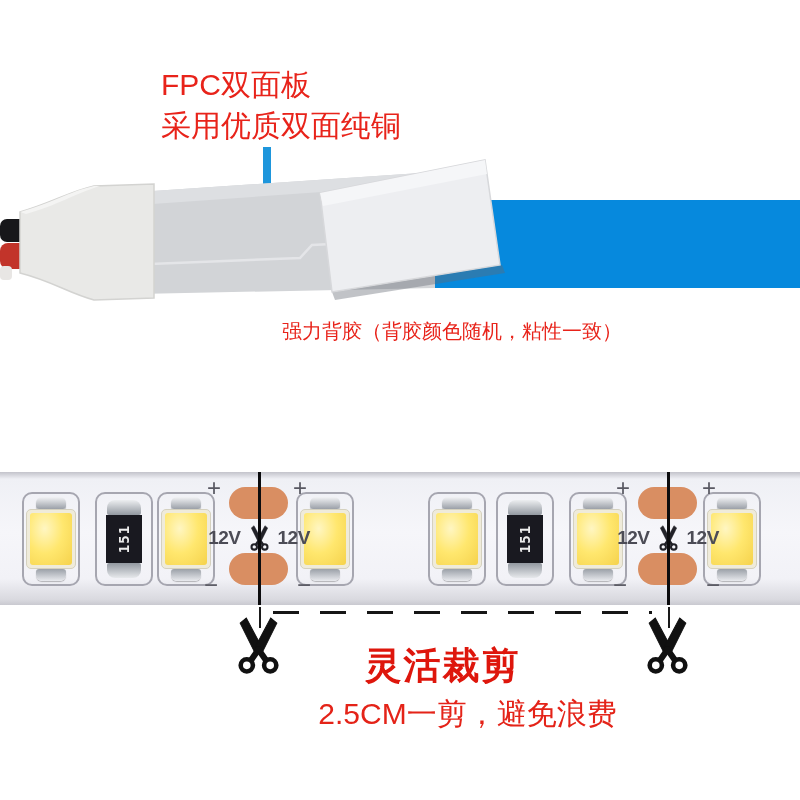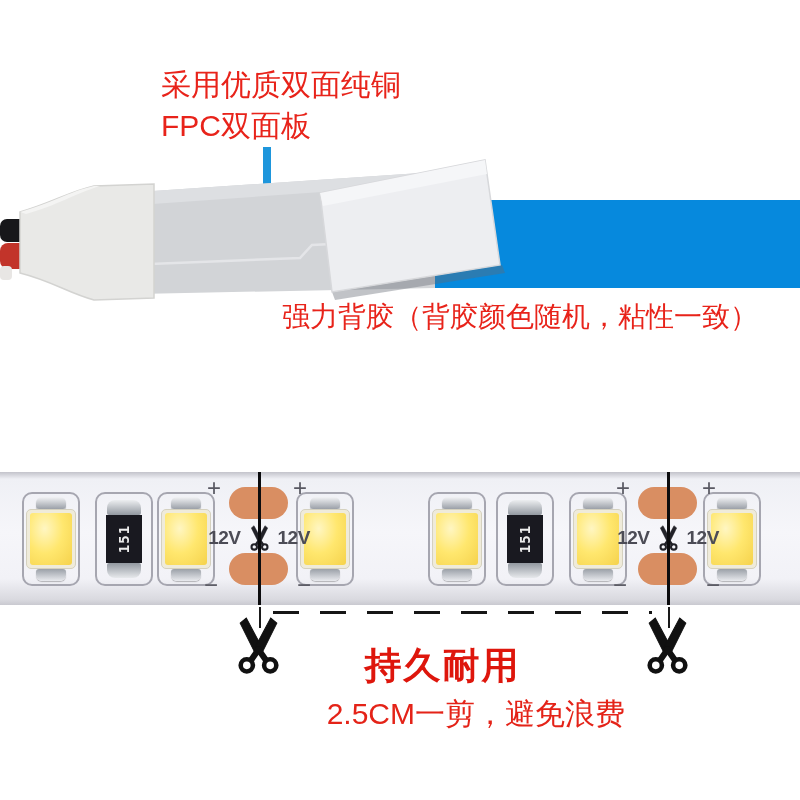--- a/index.html
+++ b/index.html
@@ -6,21 +6,21 @@
   html,body { width:800px; height:800px; background:#ffffff; overflow:hidden;
               font-family:"Liberation Sans", sans-serif; }
   .abs { position:absolute; }
   #stage { position:relative; width:800px; height:800px; background:#fff; }
 
   
   #fpc-note { left:161px; top:64px; font-size:30px; line-height:41px;
               color:#E8231A; font-weight:500; white-space:nowrap; }
 
   
-  #adhesive-note { left:282px; top:297px; font-size:28px; line-height:39px;
+  #adhesive-note { left:282px; top:312px; font-size:20px; line-height:39px;
                    color:#E8231A; font-weight:500; white-space:nowrap; }
 
   
   #strip-photo { left:0; top:140px; }
 
   
   #strip-band { left:0; top:472px; width:800px; height:133px;
     background:linear-gradient(#c3c3cb 0px, #eff0f5 7px, #f6f6fa 45%, #f2f2f7 80%, #d9d9df 96%, #c9c9d0 100%);
     overflow:visible; position:absolute; }
   .silk-box { position:absolute; top:20px; width:58px; height:94px;
@@ -50,21 +50,21 @@
   .cut-line { position:absolute; top:0; width:3px; height:133px; background:#0c0c0e; }
   .cut-ext  { position:absolute; top:135px; width:2px; height:21px; background:#1a1a1a; }
   .dash-line { position:absolute; top:139px; height:3px;
     background:repeating-linear-gradient(90deg,#161616 0 26px, transparent 26px 47px); }
   .scissors-big { position:absolute; top:145px; width:47px; height:57px; }
   .scissors-small { width:21px; height:26px; }
 
   
   #cut-title { left:300px; top:641px; width:285px; text-align:center;
     font-size:37px; font-weight:700; color:#DE160C; letter-spacing:2px; }
-  #cut-sub { left:310px; top:694px; width:315px; text-align:right;
+  #cut-sub { left:310px; top:694px; width:315px; text-align:center;
     font-size:30px; font-weight:500; color:#E42318; white-space:nowrap; }
 </style>
 </head>
 <body>
 
 <div id="stage">
 
   <svg width="0" height="0" style="position:absolute" aria-hidden="true">
     <defs>
       <g id="scissors-shape">
@@ -72,22 +72,22 @@
         <path d="M41,6 L35,1 L19,31 L26,36 Z"></path>
         <path d="M23,32 L16,42" stroke-width="6" stroke-linecap="round"></path>
         <path d="M23,32 L30,42" stroke-width="6" stroke-linecap="round"></path>
         <circle cx="11.5" cy="47.5" r="6" fill="none" stroke-width="4.5"></circle>
         <circle cx="34.5" cy="47.5" r="6" fill="none" stroke-width="4.5"></circle>
       </g>
     </defs>
   </svg>
 
   <div id="fpc-note" class="abs">
+    <div>FPC双面板</div>
     <div>采用优质双面纯铜</div>
-    <div>FPC双面板</div>
   </div>
 
   <svg class="abs" style="left:241px; top:147px;" width="52" height="92" viewBox="0 0 52 92">
     <rect x="22" y="0" width="8" height="57" fill="#1E96DC"></rect>
     <path d="M26,90 L3,47 Q17,60 26,62 Q35,60 49,47 Z" fill="#1E96DC"></path>
   </svg>
 
   <svg id="strip-photo" class="abs" width="800" height="170" viewBox="0 0 800 170">
 
     <rect x="418" y="60" width="382" height="88" fill="#0689DD"></rect>
@@ -218,15 +218,15 @@
         <span class="v-label">12V</span>
       </div>
       <div class="cut-line" style="left: 667px;"></div>
       <div class="cut-ext" style="left: 668px;"></div>
       <svg viewBox="0 0 46 56" class="scissors-big" style="left: 644px;">
         <use href="#scissors-shape" fill="#111" stroke="#111"></use>
       </svg>
       <div class="dash-line" style="left: 273px; width: 379px;"></div>
     </div>
 
-  <div id="cut-title" class="abs">持久耐用</div>
+  <div id="cut-title" class="abs">灵活裁剪</div>
   <div id="cut-sub" class="abs">2.5CM一剪，避免浪费</div>
 </div>
 
 </body></html>

